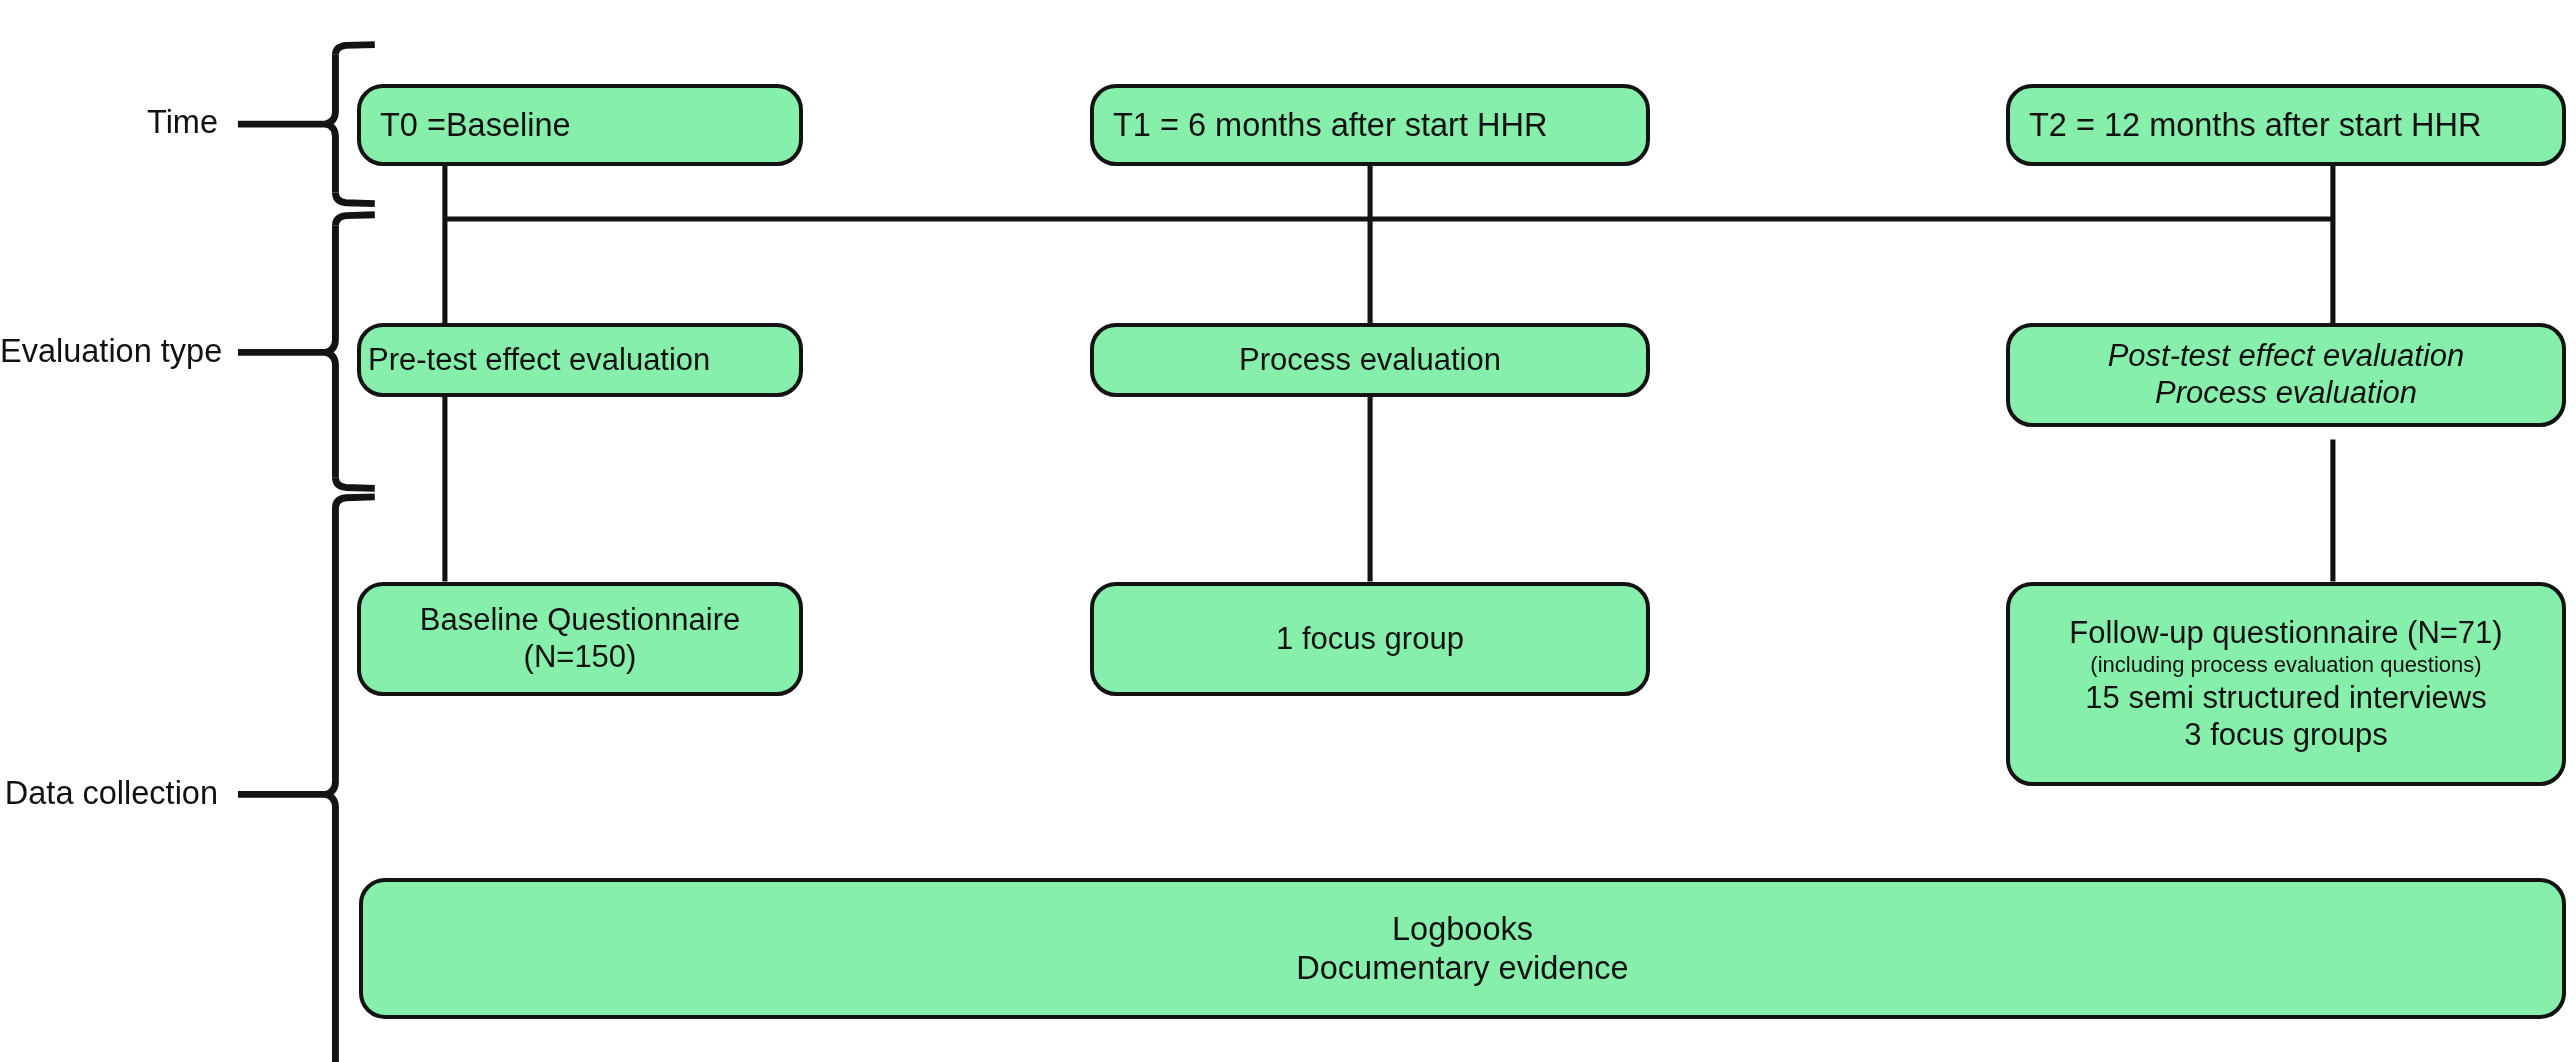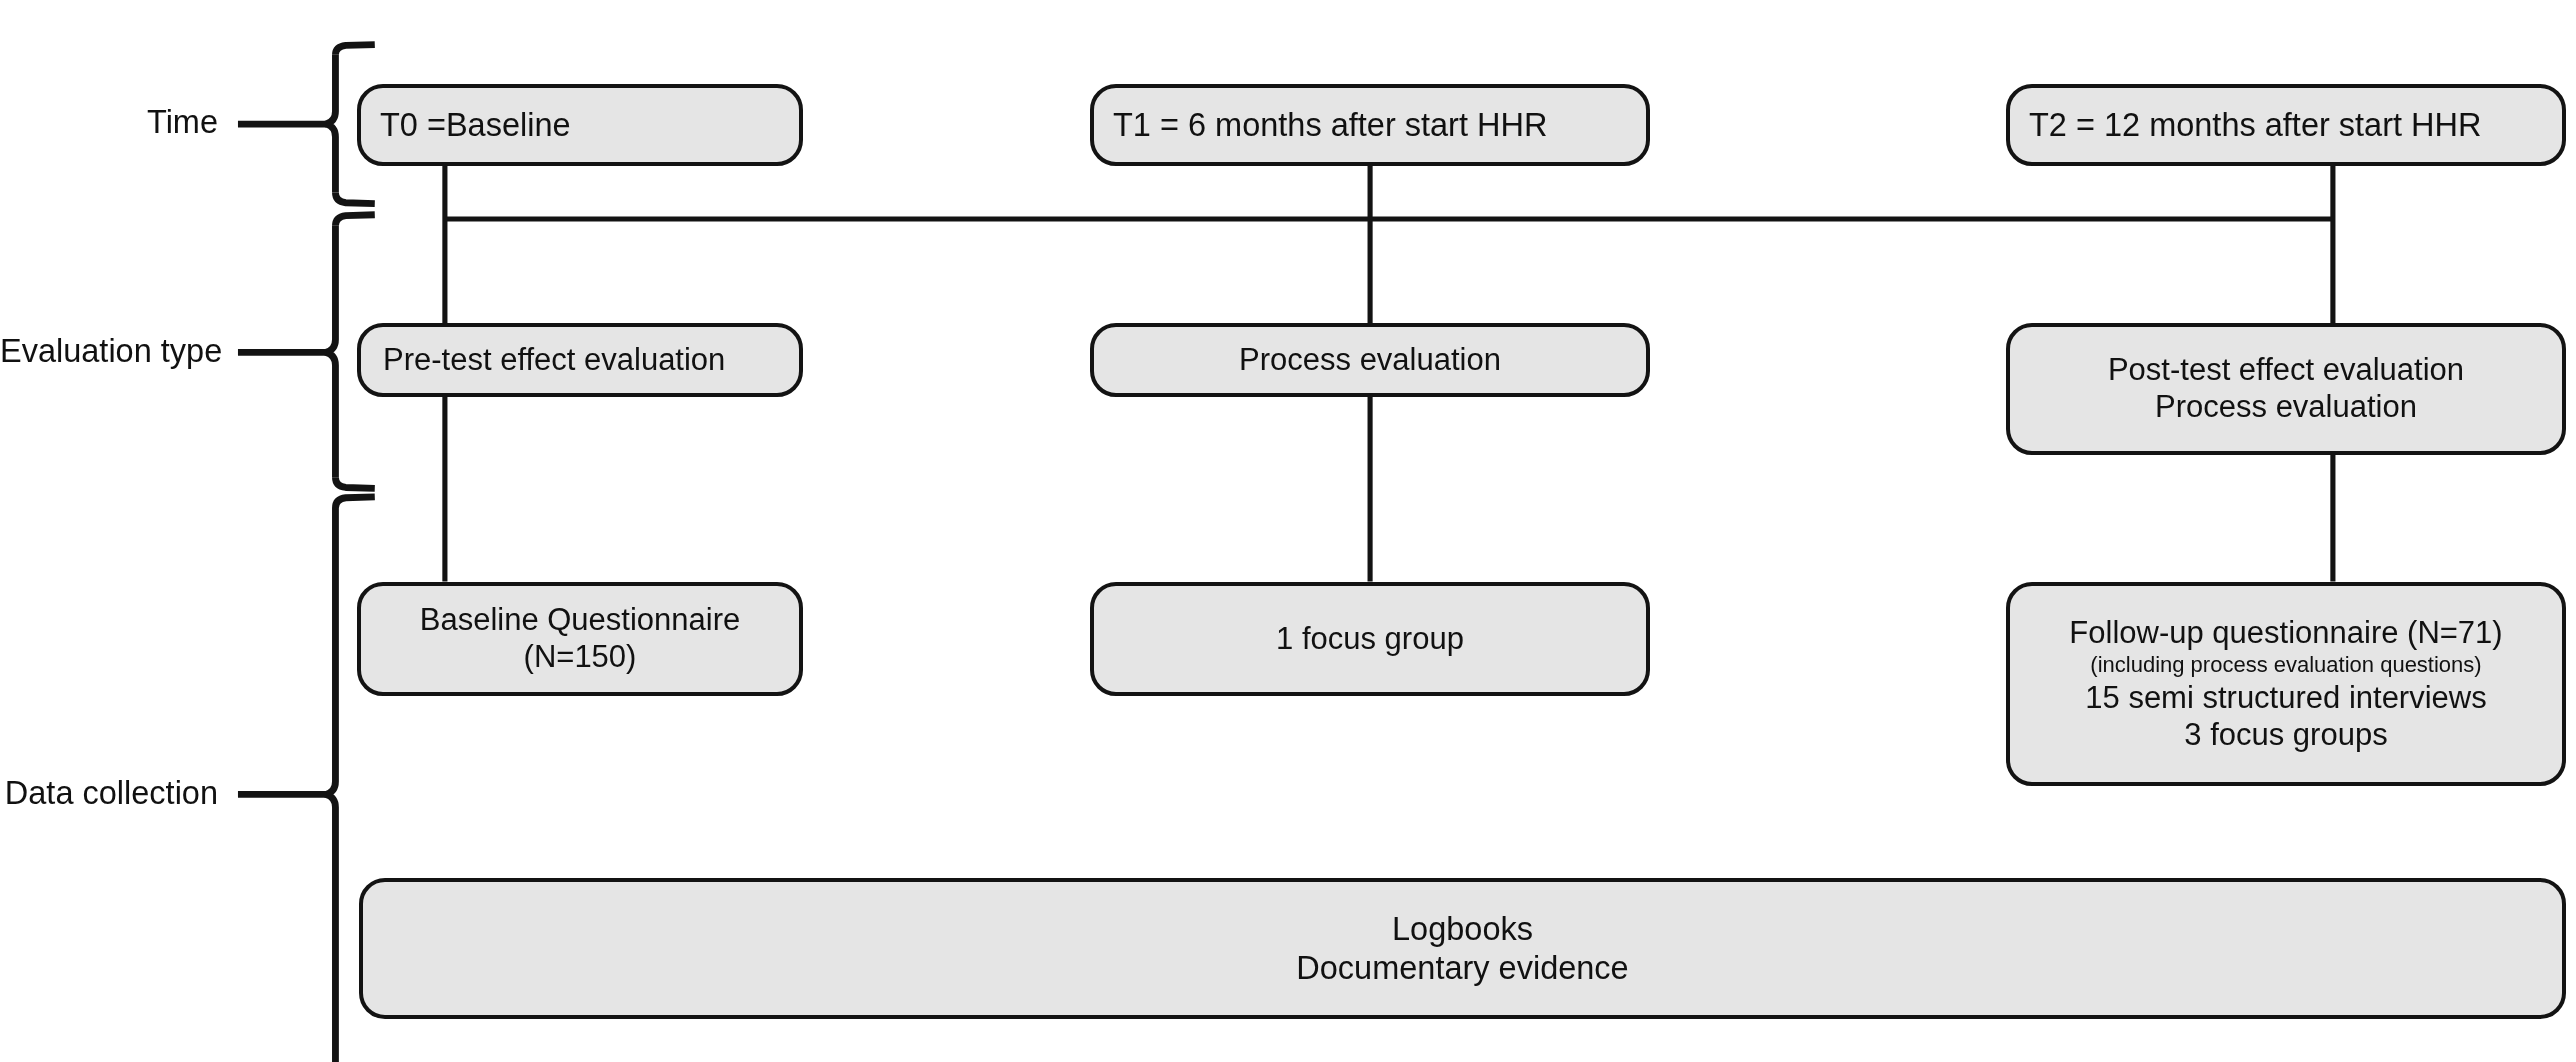--- a/index.html
+++ b/index.html
@@ -4,21 +4,21 @@
 <style>
   html,body{margin:0;padding:0;background:#ffffff;}
   body{width:2576px;height:1062px;font-family:"Liberation Sans",sans-serif;color:#111;}
   #stage{position:relative;width:2576px;height:1062px;overflow:hidden;background:#fff;margin-top:36px;}
   #svglayer{position:absolute;left:0;top:0;width:2576px;height:1062px;}
   .node{
     position:absolute;
     box-sizing:border-box;
     border:4.3px solid #131313;
     border-radius:26px;
-    background:#e5e5e5;
+    background:#86efac;
     display:flex;
     flex-direction:column;
     align-items:center;
     justify-content:center;
     text-align:right;
     line-height:1.18;
     color:#111;
     font-family:"Liberation Sans",sans-serif;
   }
   .node .ln{display:block;white-space:nowrap;}
@@ -85,29 +85,29 @@
   </div>
 
   <div class="node" style="left:1090px; top:48px; width:560px; height:82px; align-items:flex-start; padding-left:19px;">
     <span class="ln f38">T1 = 6 months after start HHR</span>
   </div>
 
   <div class="node" style="left:2006px; top:48px; width:560px; height:82px; align-items:flex-start; padding-left:19px;">
     <span class="ln f38">T2 = 12 months after start HHR</span>
   </div>
 
-  <div class="node" style="left:357px; top:287px; width:446px; height:74px; align-items:flex-start; padding-left:22px;">
+  <div class="node" style="left:357px; top:287px; width:446px; height:74px; align-items:flex-start; padding-left:7px;">
     <span class="ln f36">Pre-test effect evaluation</span>
   </div>
 
   <div class="node" style="left:1090px; top:287px; width:560px; height:74px;">
     <span class="ln f36">Process evaluation</span>
   </div>
 
-  <div class="node" style="left:2006px; top:287px; width:560px; height:132px;">
+  <div class="node" style="left:2006px; top:287px; width:560px; height:104px;font-style:italic;">
     <span class="ln f36">Post-test effect evaluation</span>
     <span class="ln f36">Process evaluation</span>
   </div>
 
   <div class="node" style="left:357px; top:546px; width:446px; height:114px;">
     <span class="ln f36">Baseline Questionnaire</span>
     <span class="ln f36">(N=150)</span>
   </div>
 
   <div class="node" style="left:1090px; top:546px; width:560px; height:114px;">

